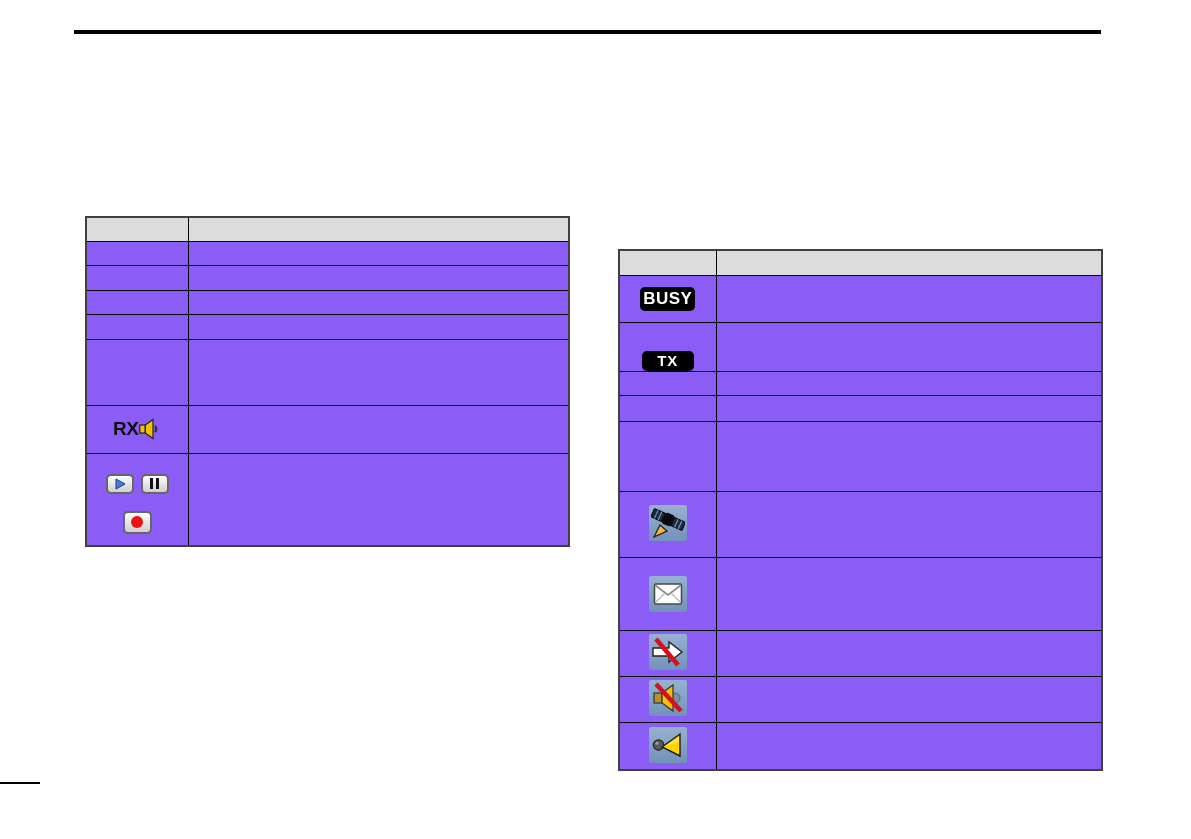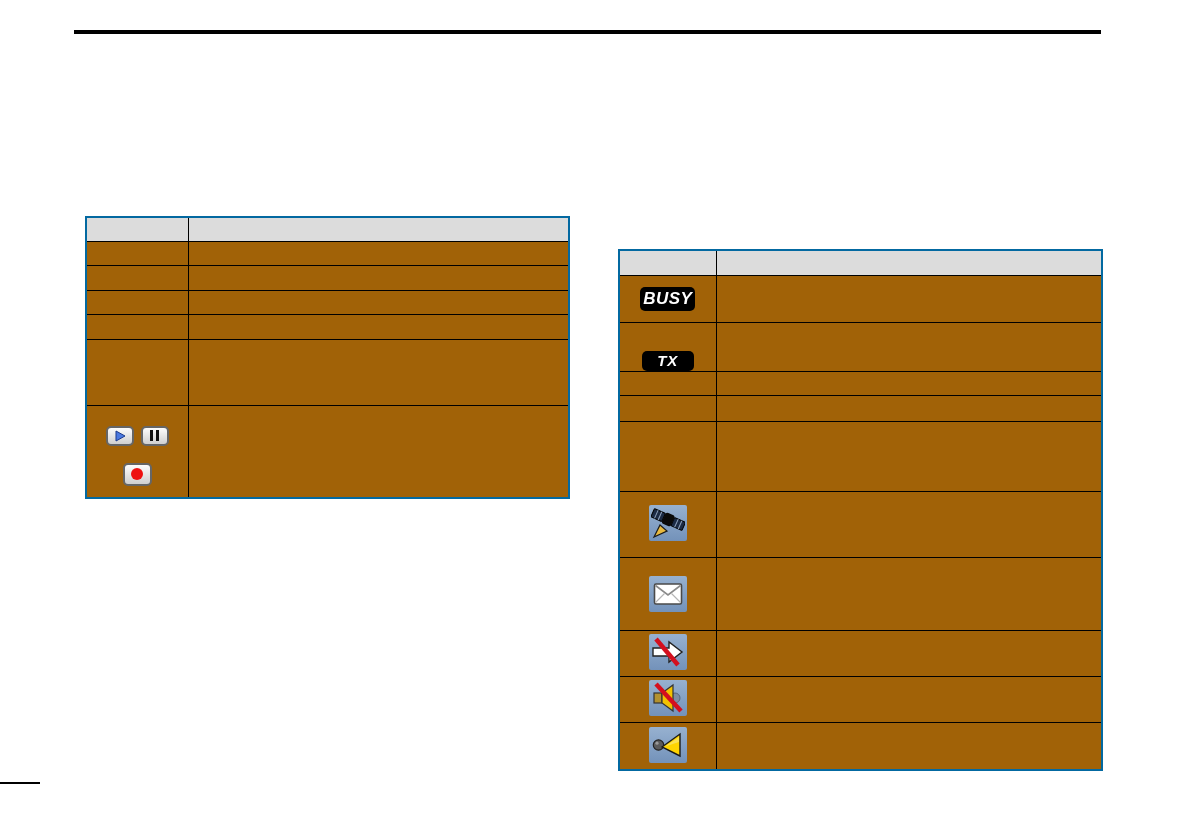--- a/index.html
+++ b/index.html
@@ -3,21 +3,21 @@
 <meta charset="utf-8">
 <style>
   html,body{margin:0;padding:0;}
   body{
     width:1191px;height:839px;position:relative;background:#ffffff;overflow:hidden;
     font-family:"Liberation Sans", sans-serif;
   }
   .top-rule{position:absolute;left:74px;top:30px;width:1027px;height:4px;background:#000;}
   .footer-rule{position:absolute;left:0;top:782px;width:40px;height:2px;background:#000;}
 
-  table.doc{position:absolute;border-collapse:collapse;table-layout:fixed;background:#a16207;border:2px solid #0369a1;font-style:italic;}
+  table.doc{position:absolute;border-collapse:collapse;table-layout:fixed;background:#8b5cf6;border:2px solid #404040;}
   table.doc td{border:1px solid #000;padding:0;vertical-align:middle;text-align:center;overflow:hidden;}
   #left-table{left:85px;top:216px;width:483px;}
   #right-table{left:618px;top:249px;width:483px;}
   td.hdr{background:#dcdcdc;}
 
   
   .h24{height:24px}.h25{height:25px}.h26{height:26px}.h28{height:28px}
   .h46{height:46px}.h47{height:47px}.h48{height:48px}.h66{height:66px}
   .h70{height:70px}.h73{height:73px}.h93{height:93px}
 
@@ -72,20 +72,33 @@
   <tr class="h24">
     <td></td>
     <td></td>
   </tr>
   <tr class="h25">
     <td></td>
     <td></td>
   </tr>
   <tr class="h66">
     <td></td>
+    <td></td>
+  </tr>
+  <tr class="h48">
+    <td>
+      <span class="rx-wrap">
+        <span class="rx-label">RX</span>
+        <svg width="22" height="22" viewBox="0 0 22 22">
+          <rect x="0.8" y="7" width="5.5" height="8" fill="#f2c200" stroke="#222" stroke-width="1.2"></rect>
+          <polygon points="6.3,7 14,1.5 14,20.5 6.3,15" fill="#f2c200" stroke="#222" stroke-width="1.2"></polygon>
+          <path d="M16,8 a4.2,4.2 0 0 1 0,6" fill="none" stroke="#333" stroke-width="2.4"></path>
+        </svg>
+      </span>
+    </td>
     <td></td>
   </tr>
   <tr class="h93">
     <td>
       <div class="media-cell">
         <div class="media-row">
           <span class="media-btn">
             <svg width="12" height="12" viewBox="0 0 12 12">
                   <polygon points="2,1 11,6 2,11" fill="#4b79e0" stroke="#1b3a8c" stroke-width="1"></polygon>
                 </svg>

